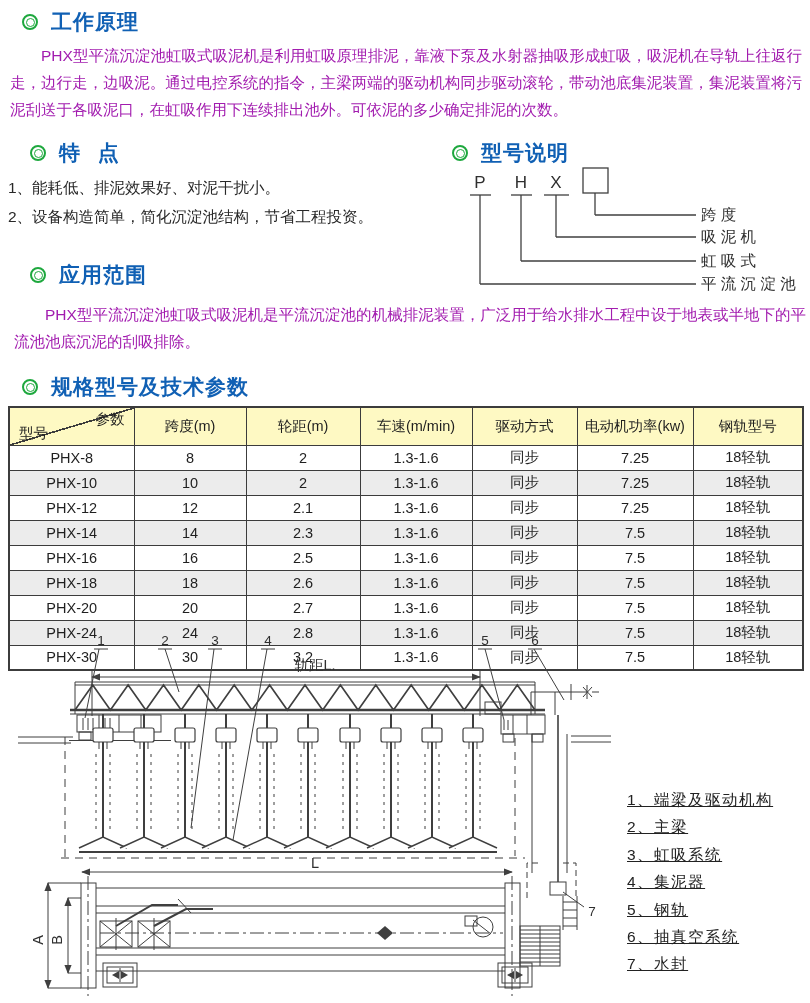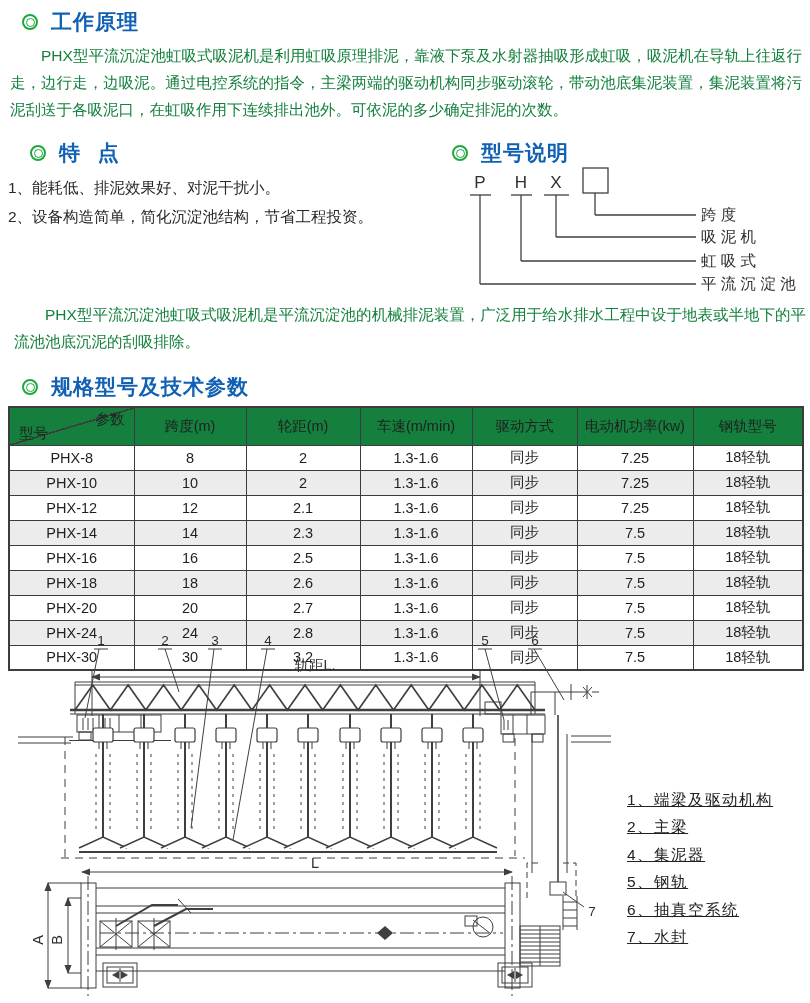--- a/index.html
+++ b/index.html
@@ -10,36 +10,36 @@
              font-size:21px;font-weight:bold;color:#1060b4;letter-spacing:1px;}
   .ring{width:12px;height:12px;border:2px solid #1ea83e;border-radius:50%;position:relative;flex:0 0 auto;}
   .ring::after{content:"";position:absolute;inset:1.5px;border:1.5px solid #1ea83e;border-radius:50%;}
   .t1{left:22px;top:8px;}
   .t2{left:30px;top:139px;letter-spacing:6px;}
   .t3{left:452px;top:139px;}
   .t4{left:30px;top:261px;}
   .t5{left:22px;top:373px;}
   
   .para{position:absolute;margin:0;font-size:15.5px;line-height:27px;
-        text-align:justify;text-indent:2em;color:#15803d;}
+        text-align:justify;text-indent:2em;color:#a21caf;}
   .p1{left:10px;top:42px;width:792px;}
   .p2{left:14px;top:301px;width:792px;}
   
   .features{position:absolute;left:8px;top:174px;font-size:15.5px;line-height:28.5px;color:#282828;}
   .features div{white-space:nowrap;}
   
   .model-svg{position:absolute;left:438px;top:161px;}
   .main-svg{position:absolute;left:15px;top:630px;}
   svg text{font-family:"Liberation Sans","DejaVu Sans",sans-serif;fill:#2f2f2f;}
   
   .spec-table{position:absolute;left:8px;top:406px;width:794px;border-collapse:collapse;
               table-layout:fixed;font-size:14.5px;color:#1f1f1f;}
   .spec-table th,.spec-table td{border:1px solid #3c3c3c;text-align:center;padding:0;font-weight:400;}
   .spec-table{border:2px solid #3c3c3c;}
-  .spec-table thead tr{height:38px;background:#15803d;}
+  .spec-table thead tr{height:38px;background:#fef9c3;}
   .spec-table tbody tr{height:25px;}
   .spec-table tbody tr:nth-child(even){background:#ececec;}
   .corner{position:relative;background-image:linear-gradient(to bottom right,
       transparent calc(50% - 0.8px),#3c3c3c calc(50% - 0.8px),#3c3c3c calc(50% + 0.8px),transparent calc(50% + 0.8px));}
   .corner .tr{position:absolute;top:2px;right:9px;}
   .corner .bl{position:absolute;bottom:2px;left:9px;margin-top:24px;}
   
   .legend{position:absolute;left:627px;top:786px;font-size:15.5px;line-height:27.4px;
           color:#222;letter-spacing:1.5px;white-space:nowrap;text-decoration:underline;}
 </style>
@@ -88,20 +88,24 @@
       <text x="118" y="27">X</text>
     </g>
     <g font-size="15.5">
       <text x="263" y="59">跨 度</text>
       <text x="263" y="81">吸 泥 机</text>
       <text x="263" y="105">虹 吸 式</text>
       <text x="263" y="128">平 流 沉 淀 池</text>
     </g>
   </svg>
 
+  <div class="sec-title t4">
+    <span class="ring"></span>
+    <span>应用范围</span>
+  </div>
   <p class="para p2">PHX型平流沉淀池虹吸式吸泥机是平流沉淀池的机械排泥装置，广泛用于给水排水工程中设于地表或半地下的平流池池底沉泥的刮吸排除。</p>
 
   <div class="sec-title t5">
     <span class="ring"></span>
     <span>规格型号及技术参数</span>
   </div>
 
   <table class="spec-table">
     <colgroup>
       <col style="width:125px">
@@ -432,19 +436,20 @@
 
     <text x="300" y="40" font-size="14.5" text-anchor="middle">轨距L.</text>
     <text x="300" y="238" font-size="14.5" text-anchor="middle">L</text>
     <text x="28" y="310" font-size="14.5" text-anchor="middle" transform="rotate(-90 28 310)">A</text>
     <text x="47" y="310" font-size="14.5" text-anchor="middle" transform="rotate(-90 47 310)">B</text>
   </svg>
 
   <div class="legend">
       <div>1、端梁及驱动机构</div>
       <div>2、主梁</div>
+      <div>3、虹吸系统</div>
       <div>4、集泥器</div>
       <div>5、钢轨</div>
       <div>6、抽真空系统</div>
       <div>7、水封</div>
     </div>
 
 </div>
 
 </body></html>

